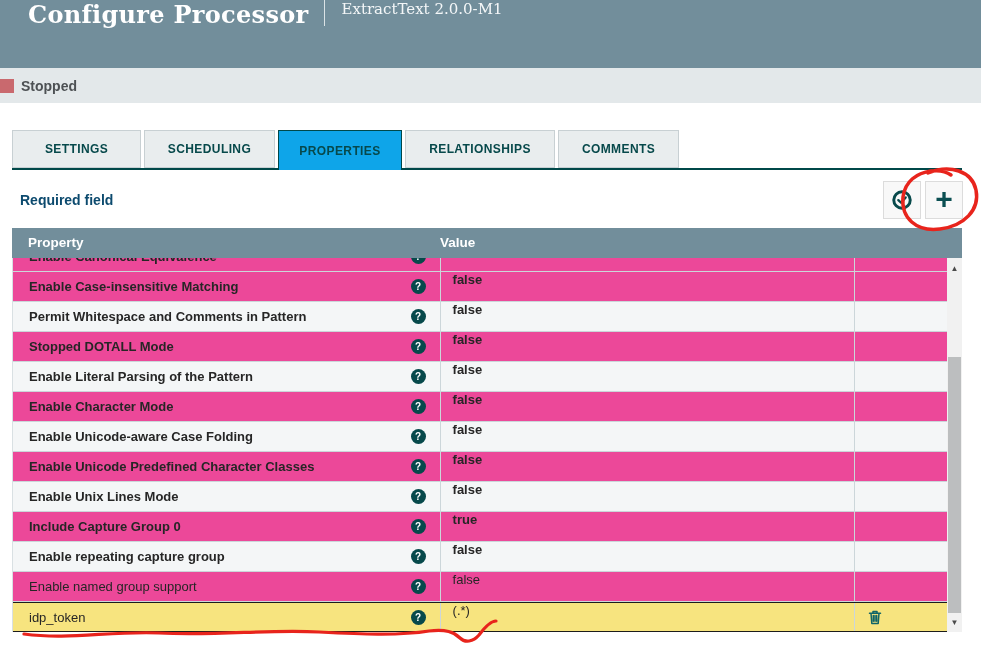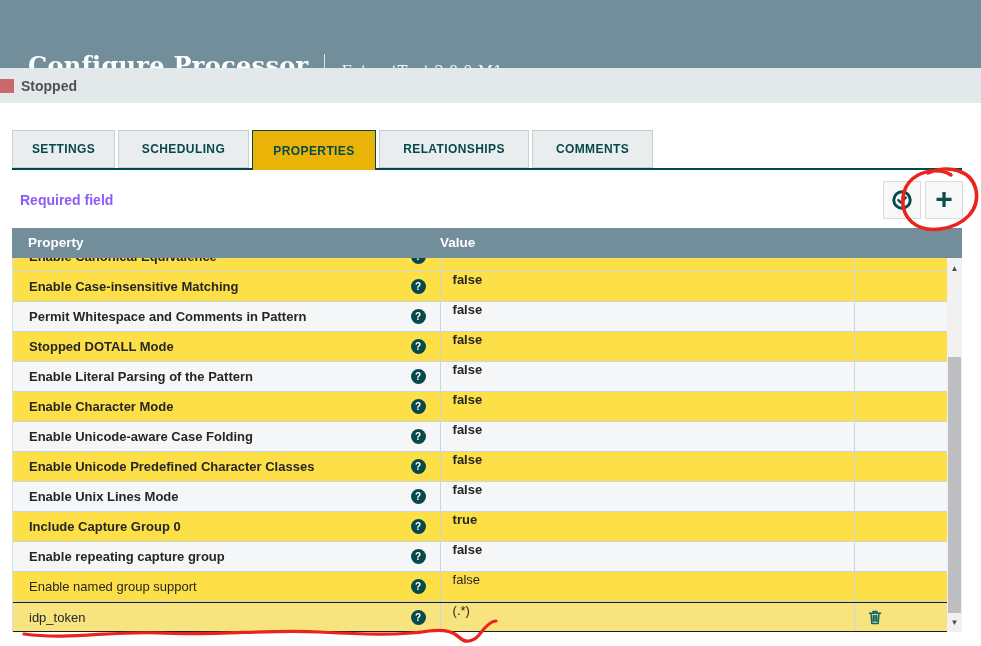--- a/index.html
+++ b/index.html
@@ -7,21 +7,21 @@
   body {
     position:relative;
     background:#ffffff;
     font-family:"Liberation Sans", sans-serif;
     overflow:hidden;
   }
 
   
   .titlebar {
     position:absolute; left:0; top:0; width:981px; height:80px;
-    background:#728e9b; display:flex; align-items:flex-end; padding-left:28px;
+    background:#728e9b; display:flex; align-items:flex-start; padding-left:28px;
   }
   .titlebar .title {
     font-family:"DejaVu Serif", serif; font-weight:bold;
     font-size:24px; color:#ffffff; letter-spacing:0.3px;
   }
   .titlebar .divider {
     width:1px; height:26px; background:rgba(255,255,255,0.75); margin:0 16px;
   }
   .titlebar .subtitle {
     font-family:"DejaVu Serif", serif; font-size:15px; color:#f4f7f8;
@@ -40,29 +40,29 @@
     position:absolute; left:12px; top:130px; width:950px; height:40px;
     display:flex; align-items:flex-end; border-bottom:2px solid #004849;
   }
   .tab {
     height:38px; display:flex; align-items:center; justify-content:center;
     background:#e9edee; border:1px solid #c8d0d3; margin-right:3px;
     font-size:12px; font-weight:bold; color:#07494b; letter-spacing:0.4px;
     cursor:pointer; z-index:1;
   }
   .tab.active {
-    background:#eab308; border:1px solid #004849; border-bottom:none;
+    background:#0ea5e9; border:1px solid #004849; border-bottom:none;
     height:40px; margin-bottom:-2px; z-index:2;
   }
-  .tab.w1{width:103px}.tab.w2{width:131px}.tab.w3{width:124px}.tab.w4{width:150px}.tab.w5{width:121px}
+  .tab.w1{width:129px}.tab.w2{width:131px}.tab.w3{width:124px}.tab.w4{width:150px}.tab.w5{width:121px}
 
   
   .required-label {
     position:absolute; left:20px; top:192px;
-    font-size:14px; font-weight:bold; color:#8b5cf6;
+    font-size:14px; font-weight:bold; color:#0c4a6e;
   }
   .icon-btn {
     position:absolute; top:181px; width:38px; height:38px;
     background:#f8f8f8; border:1px solid #dcdcdc;
     display:flex; align-items:center; justify-content:center; cursor:pointer;
   }
   .btn-verify { left:883px; }
   .btn-add { left:925px; }
   .btn-add .plus {
     font-size:30px; font-weight:bold; color:#0b4f52; line-height:1; margin-top:-3px;
@@ -75,21 +75,21 @@
     background:#728e9b;
   }
   .thead span { position:absolute; top:7px; color:#ffffff; font-weight:bold; font-size:13.5px; }
   .th-prop { left:16px; }
   .th-val  { left:428px; }
   .tbody {
     position:absolute; left:0; top:30px; width:935px; height:374px;
     overflow:hidden; border-left:1px solid #d9e0e3;
   }
   .trow {
-    display:flex; height:30px; background:#fde047;
+    display:flex; height:30px; background:#ec4899;
     border-bottom:1px solid #ccd6da; cursor:pointer;
   }
   .trow.alt { background:#f4f6f7; }
   .trow.clipped { margin-top:-16px; }
   .trow.highlight {
     background:#f7e47f;
     border-top:1px solid #1c1c1c;
     border-bottom:2px solid #1c1c1c;
     height:31px;
   }

